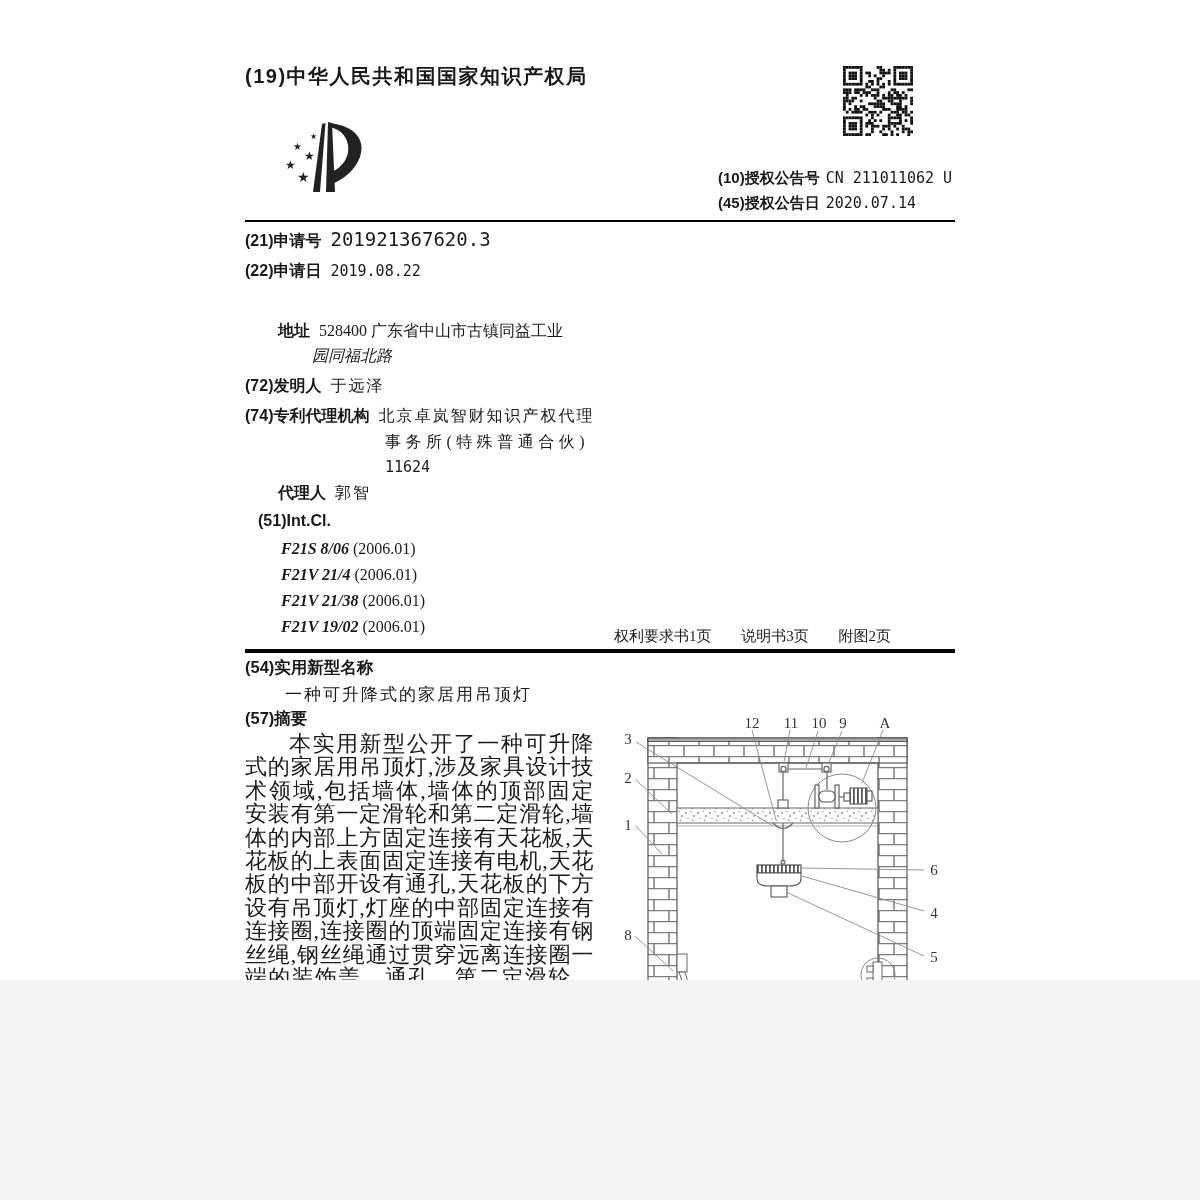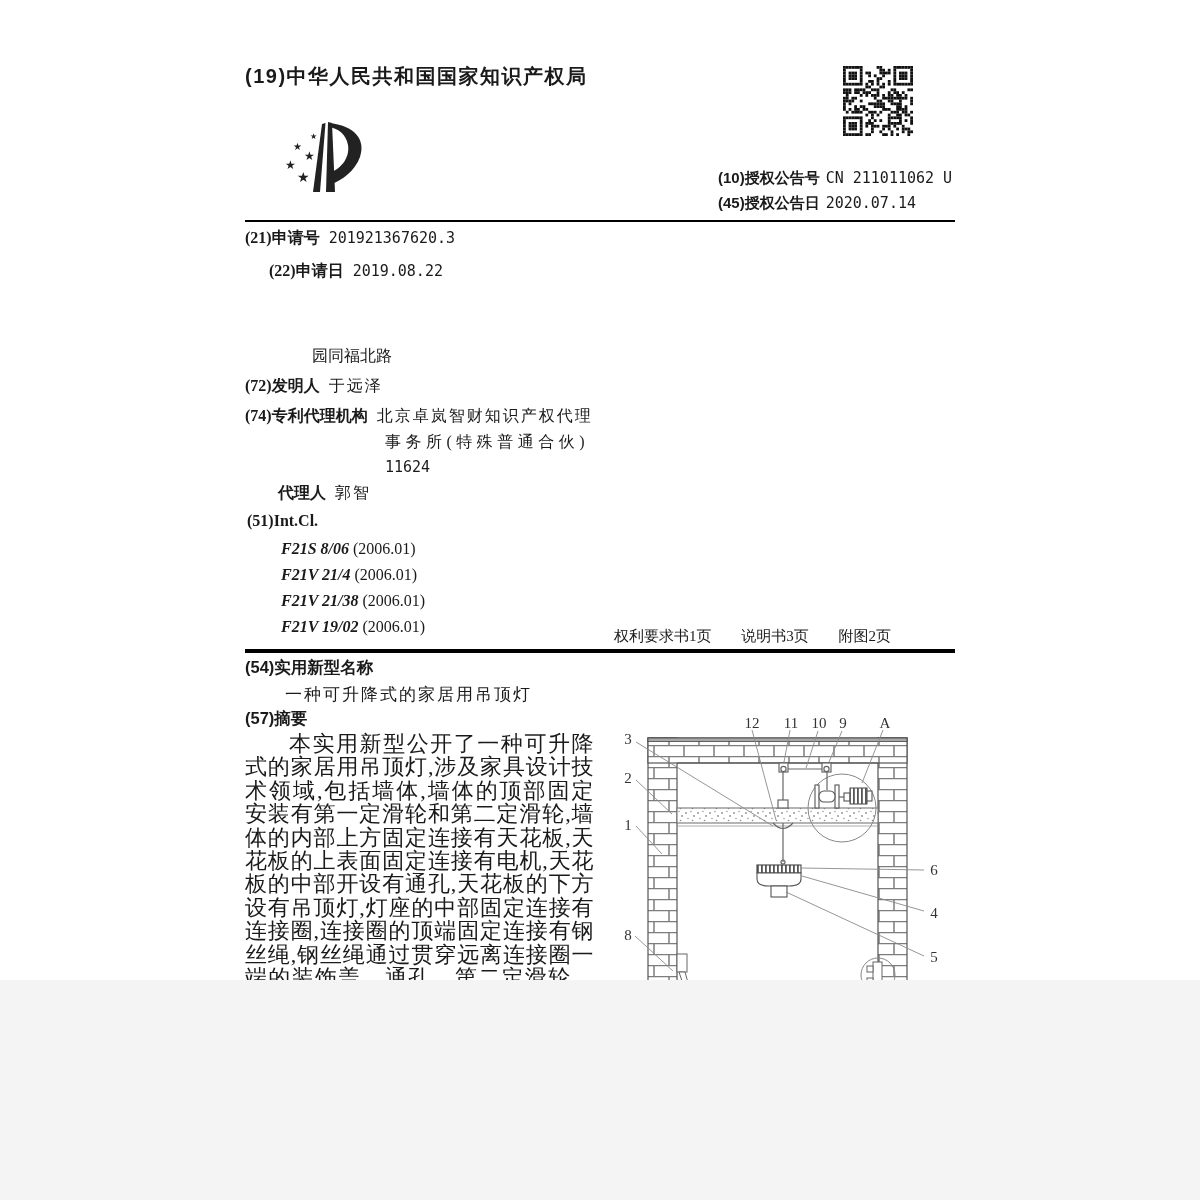--- a/index.html
+++ b/index.html
@@ -17,21 +17,21 @@
   .logo-box   { left:276px; top:110px; width:100px; height:106px; }
 
   .pub-line { left:718px; font-size:15px; white-space:nowrap; }
   .pub-line .lbl { font-family:"Liberation Sans",sans-serif; font-weight:bold; }
   .pub-line .val { font-family:"DejaVu Sans Mono",monospace; margin-left:6px; }
 
   .rule-thin  { left:245px; top:220px; width:710px; height:2px; background:#000; }
   .rule-thick { left:245px; top:649px; width:710px; height:4px; background:#000; }
 
   .b-row { font-size:16px; white-space:nowrap; }
-  .b-row .lbl { font-family:Liberation Serif, serif; font-weight:bold; }
+  .b-row .lbl { font-family:Liberation Sans, sans-serif; font-weight:bold; }
   .b-row .val { margin-left:9px; }
   .sp1 { letter-spacing:2px; }
   .sp2 { letter-spacing:4.5px; }
   .cls-row { font-size:16px; white-space:nowrap; }
   .cls-row .code { font-style:italic; font-weight:600; }
   .cls-row .ver  { margin-left:4px; }
 
   .pages-info { left:245px; top:627px; width:646px; text-align:right; font-size:15px; }
   .pages-info span { margin-left:26px; }
 
@@ -384,44 +384,47 @@
   <div class="abs pub-line" style="top:169px;">
     <span class="lbl">(10)授权公告号</span><span class="val">CN 211011062 U</span>
   </div>
   <div class="abs pub-line" style="top:194px;">
     <span class="lbl">(45)授权公告日</span><span class="val">2020.07.14</span>
   </div>
 
   <div class="abs rule-thin"></div>
 
   <div class="abs b-row" style="left:245px; top:228px;">
-    <span class="lbl">(21)申请号</span><span class="val mono" style="font-size:15px;">201921367620.3</span>
-  </div>
-  <div class="abs b-row" style="left:245px; top:261px;margin-left:24px;">
+    <span class="lbl">(21)申请号</span><span class="val mono" style="font-size:19px;">201921367620.3</span>
+  </div>
+  <div class="abs b-row" style="left:245px; top:261px;">
     <span class="lbl">(22)申请日</span><span class="val mono" style="font-size:15px;">2019.08.22</span>
   </div>
+  <div class="abs b-row" style="left:278px; top:321px;">
+    <span class="lbl">地址</span><span class="val">528400 广东省中山市古镇同益工业</span>
+  </div>
   <div class="abs b-row" style="left:312px; top:346px;">
-    <span class="val" style="margin-left:0;">园同福北路</span>
+    <span class="val" style="margin-left:0;font-style:italic;">园同福北路</span>
   </div>
   <div class="abs b-row" style="left:245px; top:376px;">
     <span class="lbl">(72)发明人</span><span class="val sp1">于远泽</span>
   </div>
   <div class="abs b-row" style="left:245px; top:406px;">
     <span class="lbl">(74)专利代理机构</span><span class="val sp1">北京卓岚智财知识产权代理</span>
   </div>
   <div class="abs b-row" style="left:385px; top:432px;">
     <span class="val sp2" style="margin-left:0;">事务所(特殊普通合伙)</span>
   </div>
   <div class="abs b-row" style="left:385px; top:458px;text-align:right;">
     <span class="val mono" style="margin-left:0; font-size:15px;">11624</span>
   </div>
   <div class="abs b-row" style="left:278px; top:483px;text-align:right;">
     <span class="lbl">代理人</span><span class="val sp1">郭智</span>
   </div>
-  <div class="abs b-row" style="left:247px; top:512px;">
+  <div class="abs b-row" style="left:258px; top:512px;">
     <span class="lbl">(51)Int.Cl.</span>
   </div>
   <div class="abs cls-row" style="left:281px; top:540px;">
     <span class="code">F21S 8/06</span><span class="ver">(2006.01)</span>
   </div>
   <div class="abs cls-row" style="left:281px; top:566px;">
     <span class="code">F21V 21/4</span><span class="ver">(2006.01)</span>
   </div>
   <div class="abs cls-row" style="left:281px; top:592px;">
     <span class="code">F21V 21/38</span><span class="ver">(2006.01)</span>

